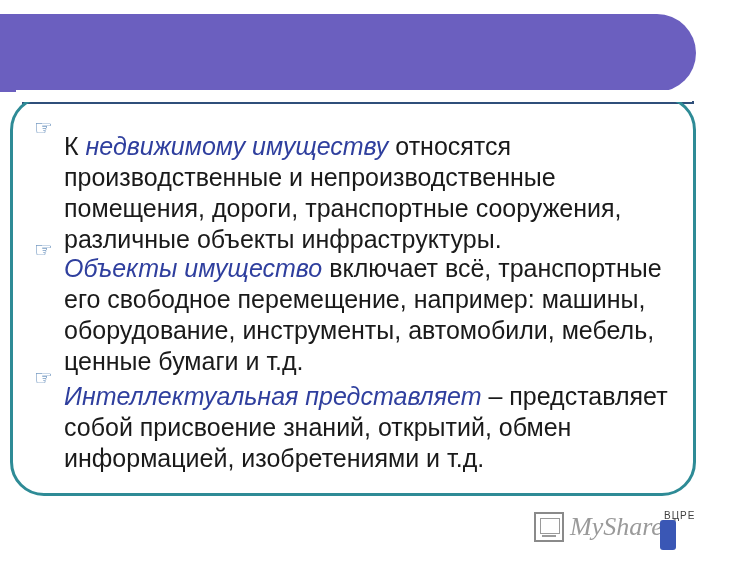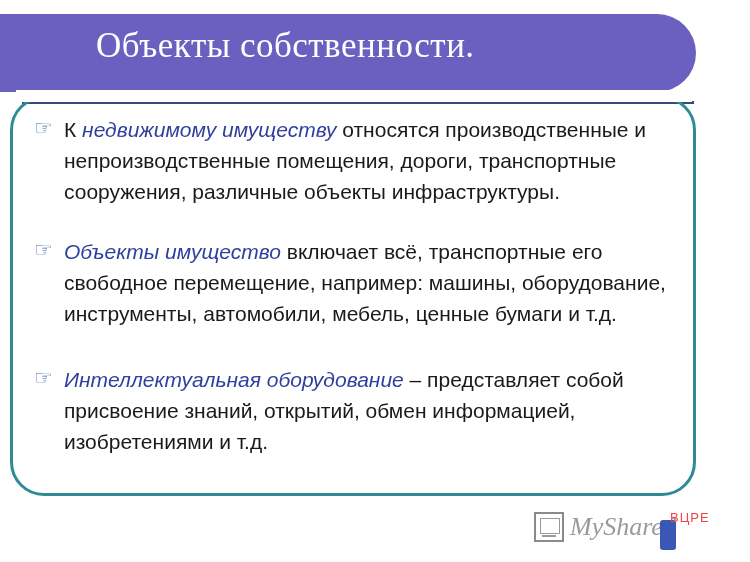--- a/index.html
+++ b/index.html
@@ -91,24 +91,25 @@
     left: 0px;
     top: 4px;
     width: 26px;
     font-size: 21px;
     color: #3b6fa8;
     font-family: "DejaVu Sans", sans-serif;
     line-height: 1;
   }
   .bullet-text {
     margin-left: 30px;
-    font-size: 21px;
+    font-size: 25px;
     line-height: 31px;
     color: #1a1a1a;
     font-family: "Liberation Sans", sans-serif;
+    margin-top: 17px;
   }
   .em-blue {
     color: #2F3F9E;
     font-style: italic;
   }
 
   .b1 { position: absolute; left: 0; top: 6px;   width: 640px; }
   .b2 { position: absolute; left: 0; top: 128px; width: 640px; }
   .b3 { position: absolute; left: 0; top: 256px; width: 640px; }
 
@@ -152,64 +153,63 @@
     left: 36px;
     top: 4px;
     font-size: 26px;
     color: #9a9a9a;
     font-family: "Liberation Serif", serif;
     font-style: italic;
     white-space: nowrap;
   }
   .logo-badge {
     position: absolute;
-    left: 136px;
+    left: 130px;
     top: 2px;
-    font-size: 13px;
-    color: #ef4444;
+    font-size: 10px;
+    color: #404040;
     font-family: "Liberation Sans", sans-serif;
     letter-spacing: 1px;
   }
   .logo-pointer {
     position: absolute;
     left: 126px;
     top: 12px;
     width: 16px;
     height: 30px;
     background: #3a57b5;
     border-radius: 3px;
   }
 </style>
 </head>
 <body>
 
 <div class="slide">
 
   <div class="title-banner"></div>
-  <div class="title-text">Объекты собственности.</div>
   <div class="title-rule"></div>
 
   <div class="body-frame"></div>
   <div class="frame-break"></div>
 
   <div class="content">
 
     <div class="bullet-block b1">
       <span class="bullet-marker">☞</span>
       <div class="bullet-text"><span>К </span><span class="em-blue">недвижимому имуществу</span><span> относятся производственные и непроизводственные помещения, дороги, транспортные сооружения, различные объекты инфраструктуры.</span></div>
     </div>
 
     <div class="bullet-block b2">
       <span class="bullet-marker">☞</span>
       <div class="bullet-text"><span></span><span class="em-blue">Объекты имущество</span><span> включает всё, транспортные его свободное перемещение, например: машины, оборудование, инструменты, автомобили, мебель, ценные бумаги и т.д.</span></div>
     </div>
 
     <div class="bullet-block b3">
       <span class="bullet-marker">☞</span>
-      <div class="bullet-text"><span></span><span class="em-blue">Интеллектуальная оборудование</span><span> – представляет собой присвоение знаний, открытий, обмен информацией, изобретениями и т.д.</span></div>
+      <div class="bullet-text"><span></span><span class="em-blue">Интеллектуальная представляет</span><span> – представляет собой присвоение знаний, открытий, обмен информацией, изобретениями и т.д.</span></div>
     </div>
 
   </div>
 
   <div class="logo">
     <div class="logo-icon"></div>
     <div class="logo-text">MyShared</div>
     <div class="logo-pointer"></div>
     <div class="logo-badge">ВЦРЕ</div>
   </div>

